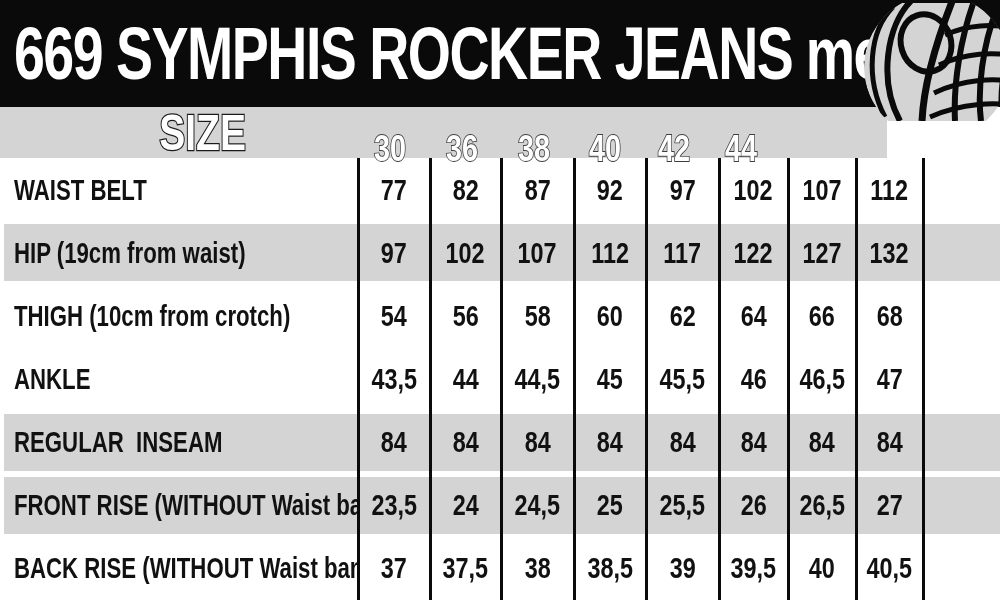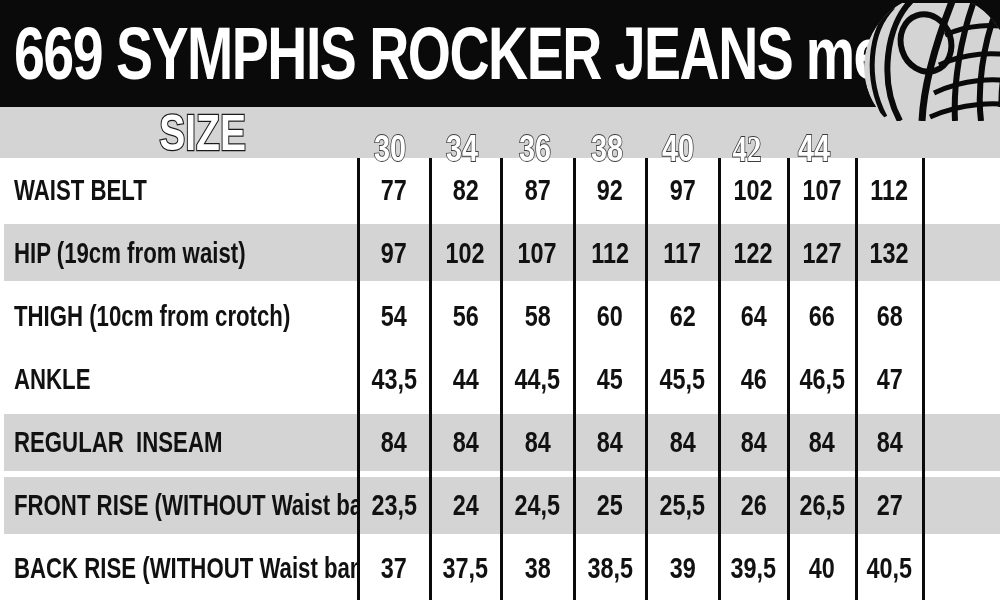--- a/index.html
+++ b/index.html
@@ -21,21 +21,21 @@
   .header{position:absolute;top:0;left:0;width:1000px;height:107px;background:var(--header-bg);}
   .title{position:absolute;left:14px;top:50%;transform:translateY(-50%);white-space:nowrap;}
   .title-inner{display:inline-block;transform:scaleX(0.75);transform-origin:left center;
     font-weight:bold;font-size:74px;letter-spacing:-2px;color:var(--header-text);line-height:1;}
   .title-suffix{margin-left:18px;}
 
   
   .logo{position:absolute;left:853px;top:3px;width:162px;height:118px;z-index:3;}
 
   
-  .size-row{position:absolute;top:107px;left:0;width:1000px;height:51px;
+  .size-row{position:absolute;top:107px;left:0;width:887px;height:51px;
     background:var(--row-alt-bg);display:flex;align-items:stretch;}
   .size-label-cell{width:354px;display:flex;align-items:center;justify-content:center;padding-left:52px;}
   .size-label-cell span{font-weight:bold;font-size:50px;line-height:1;color:var(--outline-fill);
     -webkit-text-stroke:2.5px var(--outline-stroke);paint-order:stroke fill;
     display:inline-block;transform:scaleX(0.78);}
   .size-num{display:flex;align-items:center;justify-content:center;margin-top:32px;}
   .size-num span{font-weight:bold;font-size:36px;line-height:1;color:var(--outline-fill);
     -webkit-text-stroke:1.8px #3d3d3d;paint-order:stroke fill;
     display:inline-block;transform:scaleX(0.8);}
 
@@ -87,33 +87,30 @@
   </svg>
 
   <div class="size-row">
     <div class="size-label-cell">
       <span>SIZE</span>
     </div>
 
   <div class="size-num" style="width: 72px;">
         <span>30</span>
       </div>
-      <div class="size-num" style="width: 73px;">
-        <span>34</span>
-      </div>
       <div class="size-num" style="width: 72px; text-align: center;">
         <span>36</span>
       </div>
       <div class="size-num" style="width: 73px;">
         <span>38</span>
       </div>
       <div class="size-num" style="width: 69px;">
         <span>40</span>
       </div>
-      <div class="size-num" style="width: 68px; font-family: Liberation Serif, serif;">
+      <div class="size-num" style="width: 68px;">
         <span>42</span>
       </div>
       <div class="size-num" style="width: 67px;">
         <span>44</span>
       </div>
     </div>
 
   <table class="size-table">
     <colgroup>
       <col style="width:354px">

